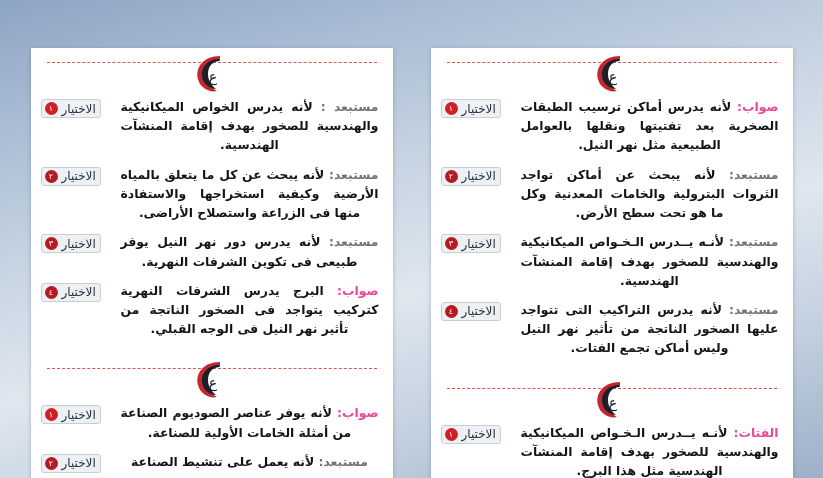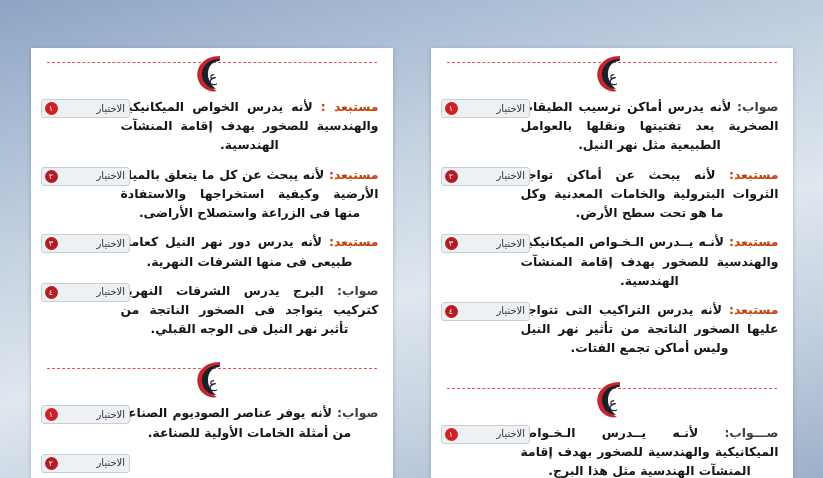--- a/index.html
+++ b/index.html
@@ -67,26 +67,25 @@
     align-items: center;
     background: #eef1f4;
     border: 1px solid #c9ced6;
     border-radius: 3px;
     height: 17px;
     padding: 0 4px 0 3px;
     gap: 4px;
     direction: rtl;
   }
   .choice-tag .lbl {
-    font-size: 10px;
+    font-size: 12px;
     color: #2a2f38;
     font-family: "DejaVu Sans", sans-serif;
     line-height: 1;
     white-space: nowrap;
-    margin-left: 35px;
   }
   .badge {
     width: 13px;
     height: 13px;
     border-radius: 50%;
     background: #cf2027;
     color: #fff;
     font-size: 8px;
     line-height: 13px;
     text-align: center;
@@ -99,22 +98,22 @@
     padding-left: 72px;
     text-align: justify;
     text-align-last: center;
     direction: rtl;
     font-size: 12.4px;
     line-height: 1.55;
     color: #12151a;
     font-weight: bold;
     font-family: "DejaVu Sans", sans-serif;
   }
-  .lead-correct { color: #404040; }
-  .lead-excluded { color: #c2410c; }
+  .lead-correct { color: #ec4899; }
+  .lead-excluded { color: #737373; }
   .qtext .body { color: #12151a; font-weight: bold; }
   .col-right .qtext { padding-left: 76px; padding-right: 0; }
   .col-left .qtext { padding-left: 76px; padding-right: 0; }
 </style>
 </head>
 <body>
 
 <div class="page-wrap">
 
   <div class="column col-right">
@@ -187,21 +186,21 @@
           </svg>
         </div>
       </div>
 
       <div class="qitem">
         <div class="choice-tag">
           <span class="lbl">الاختيار</span>
           <span class="badge">١</span>
         </div>
         <p class="qtext">
-          <span class="lead-correct">صـــواب:</span>
+          <span class="lead-correct">الفتات:</span>
           <span class="body">لأنـه يــدرس الـخـواص الميكانيكية والهندسية للصخور بهدف إقامة المنشآت الهندسية مثل هذا البرج.</span>
         </p>
       </div>
     </div>
   </div>
 
   <div class="column col-left">
 
     <div class="block">
       <div class="dash-rule"></div>
@@ -237,21 +236,21 @@
         </p>
       </div>
 
       <div class="qitem">
         <div class="choice-tag">
           <span class="lbl">الاختيار</span>
           <span class="badge dark">٣</span>
         </div>
         <p class="qtext">
           <span class="lead-excluded">مستبعد:</span>
-          <span class="body">لأنه يدرس دور نهر النيل كعامل طبيعى فى منها الشرفات النهرية.</span>
+          <span class="body">لأنه يدرس دور نهر النيل يوفر طبيعى فى تكوين الشرفات النهرية.</span>
         </p>
       </div>
 
       <div class="qitem">
         <div class="choice-tag">
           <span class="lbl">الاختيار</span>
           <span class="badge dark">٤</span>
         </div>
         <p class="qtext">
           <span class="lead-correct">صواب:</span>
@@ -281,16 +280,20 @@
           <span class="lead-correct">صواب:</span>
           <span class="body">لأنه يوفر عناصر الصوديوم الصناعة من أمثلة الخامات الأولية للصناعة.</span>
         </p>
       </div>
 
       <div class="qitem">
         <div class="choice-tag">
           <span class="lbl">الاختيار</span>
           <span class="badge dark">٢</span>
         </div>
+        <p class="qtext">
+          <span class="lead-excluded">مستبعد:</span>
+          <span class="body">لأنه يعمل على تنشيط الصناعة</span>
+        </p>
       </div>
     </div>
   </div>
 </div>
 
 </body></html>

